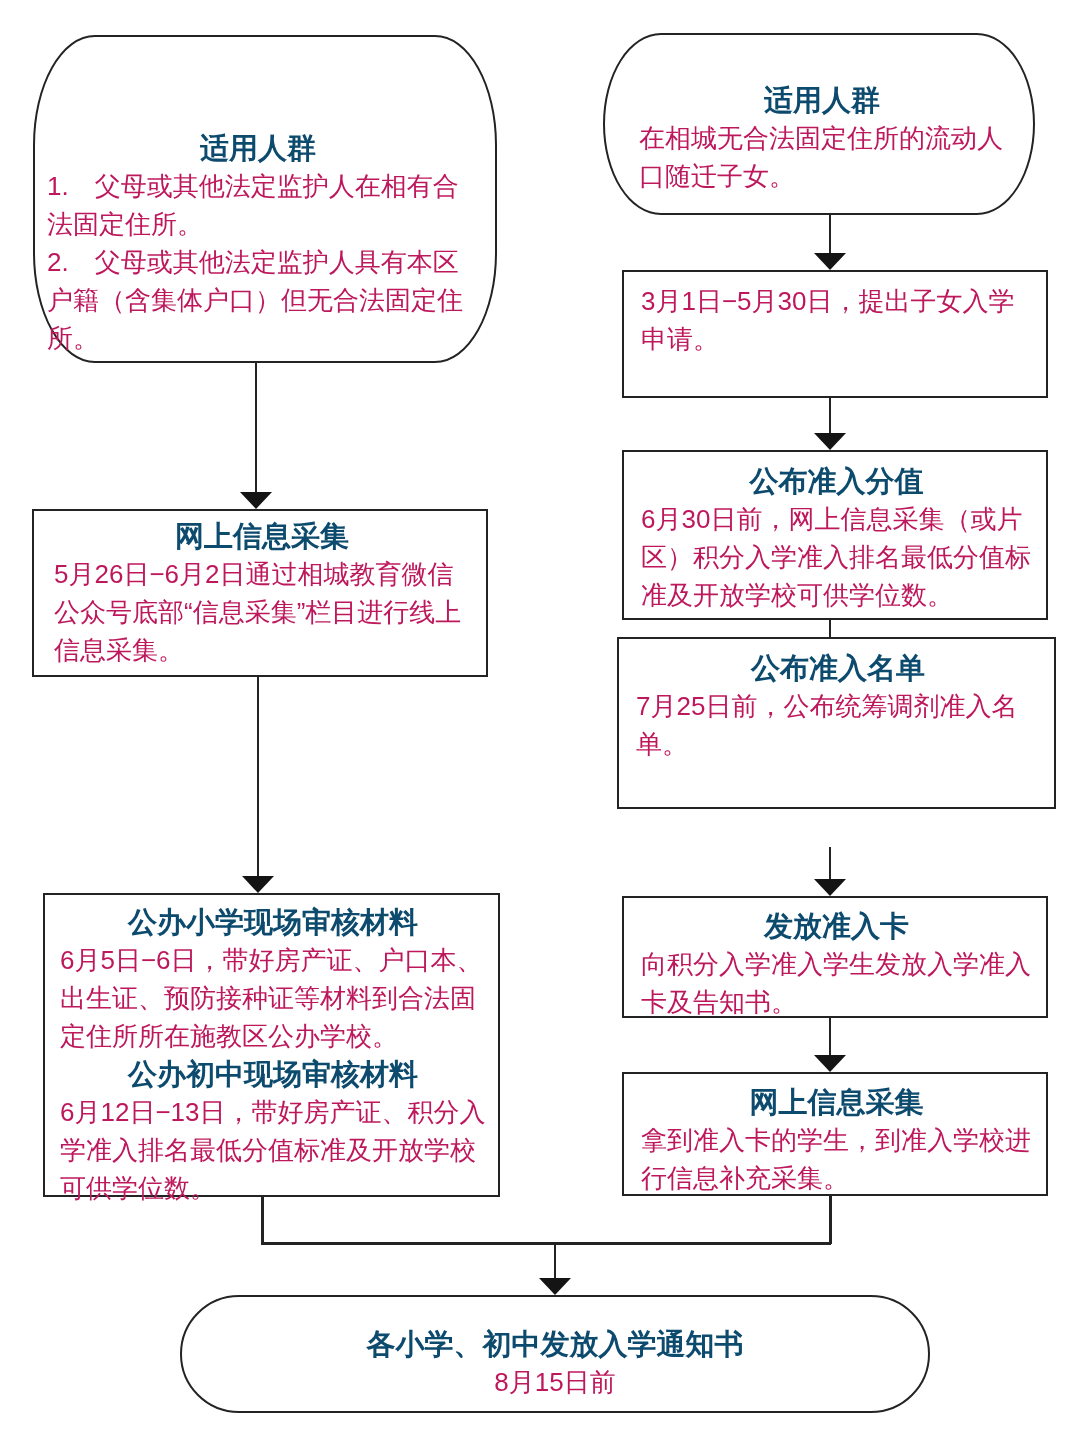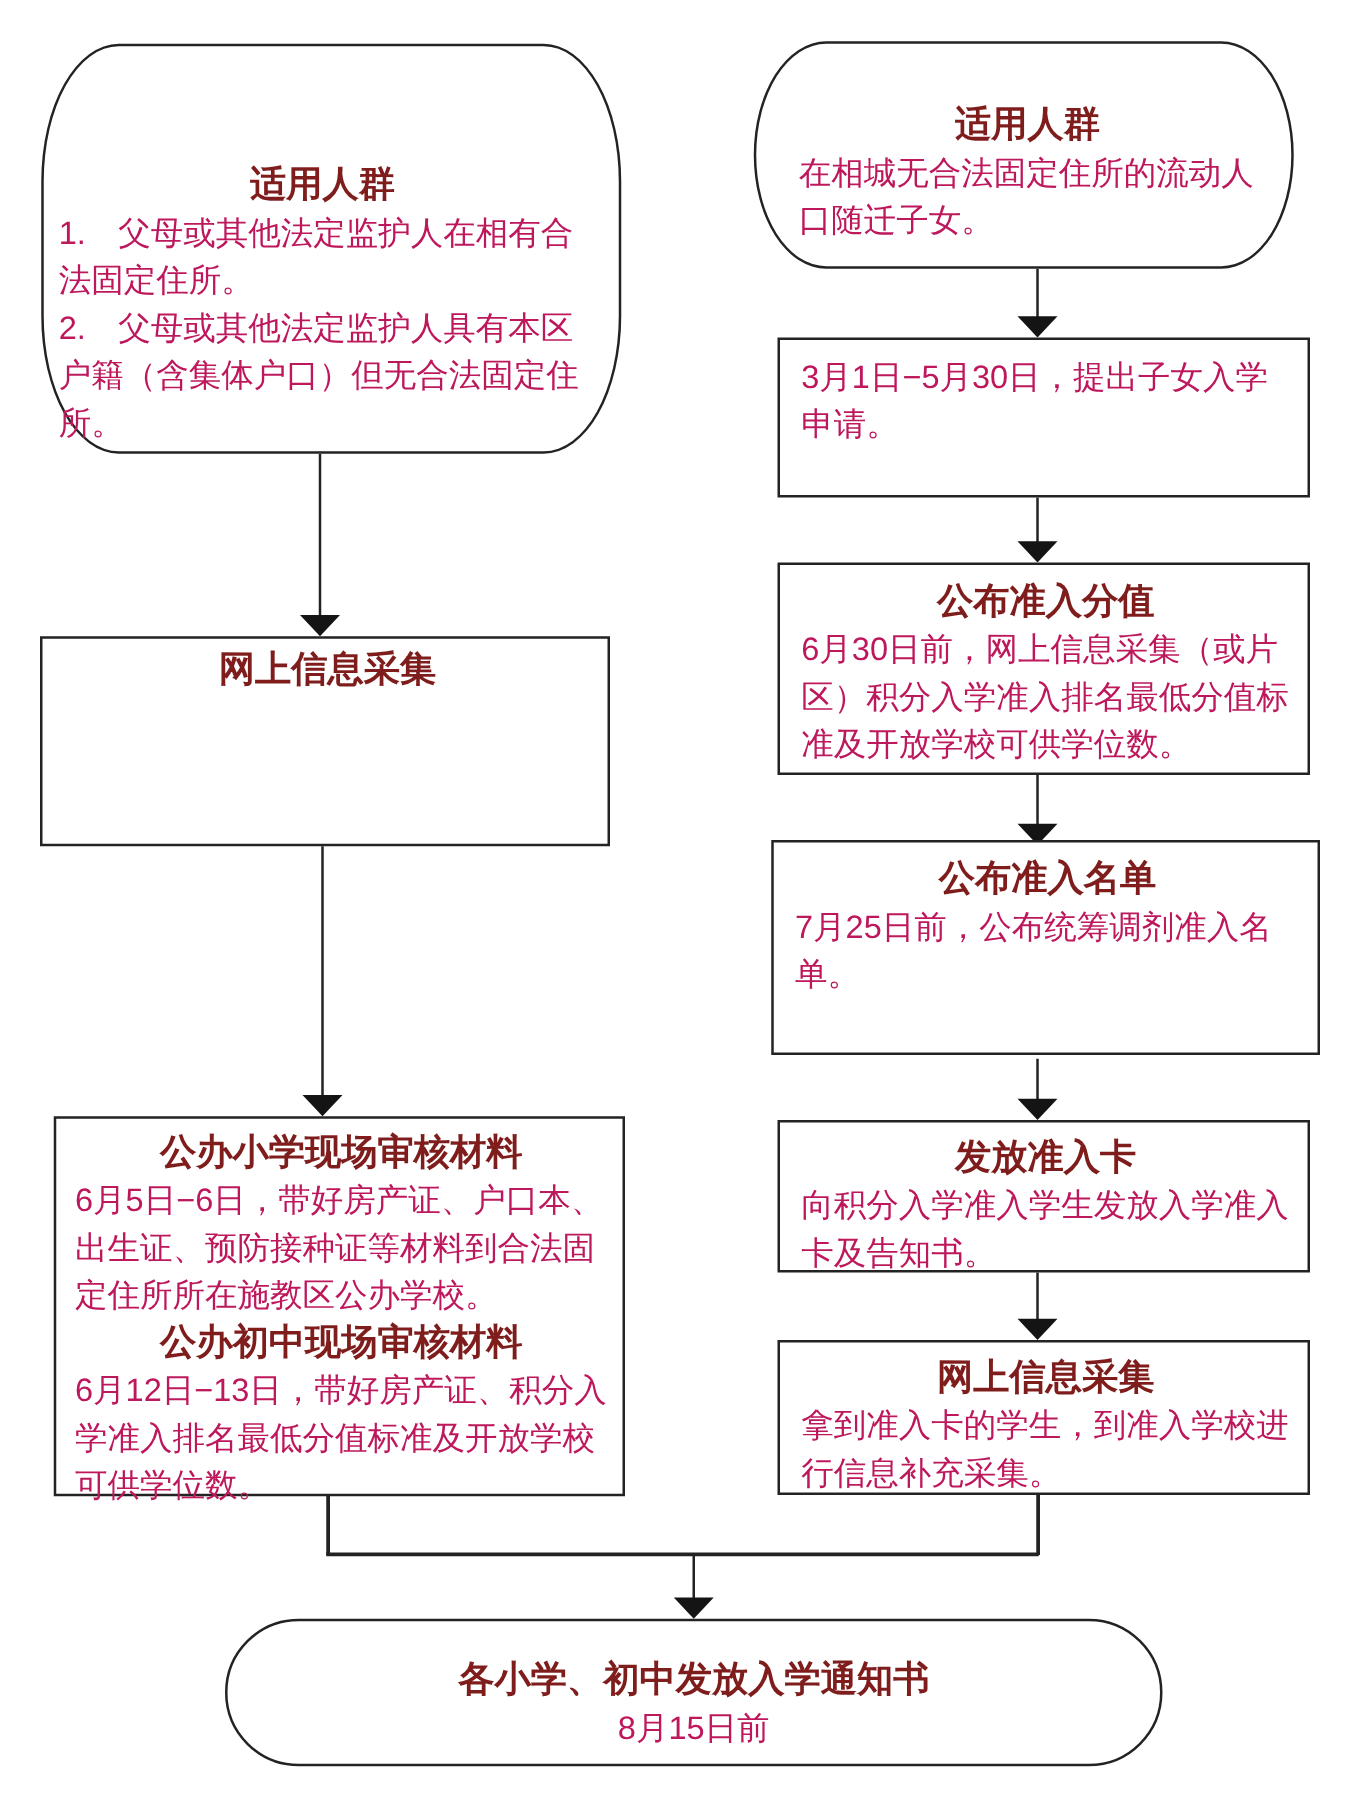--- a/index.html
+++ b/index.html
@@ -15,41 +15,41 @@
     position:absolute;
     box-sizing:border-box;
     border:2.5px solid #232323;
     background:#ffffff;
   }
   .node-title{
     font-size:29px;
     line-height:38px;
     font-weight:700;
     text-align:center;
-    color:#7f1d1d;
+    color:#0c4a6e;
     white-space:nowrap;
   }
   .node-body{
     font-size:26px;
     line-height:38px;
     margin:0;
     text-align:left;
     color:#be185d;
   }
   
   .t-left{left:33px;top:35px;width:464px;height:328px;border-radius:62px/110px;padding:92px 26px 0 12px;}
   .t-right{left:603px;top:33px;width:432px;height:182px;border-radius:58px/91px;padding:46px 28px 0 34px;}
   .t-final{left:180px;top:1295px;width:750px;height:118px;border-radius:59px;padding:28px 20px 0 20px;text-align:center;}
   .t-final .node-body{text-align:center;}
   
   .b-online-left{left:32px;top:509px;width:456px;height:168px;padding:6px 16px 0 20px;}
   .b-onsite{left:43px;top:893px;width:457px;height:304px;padding:8px 12px 16px 15px;}
   .b-points{left:622px;top:270px;width:426px;height:128px;padding:10px 14px 0 17px;}
   .b-score{left:622px;top:450px;width:426px;height:170px;padding:10px 14px 0 17px;}
-  .b-list{left:617px;top:672px;width:439px;height:172px;padding:10px 14px 0 17px;}
+  .b-list{left:617px;top:637px;width:439px;height:172px;padding:10px 14px 0 17px;}
   .b-card{left:622px;top:896px;width:426px;height:122px;padding:9px 14px 0 17px;}
   .b-online-right{left:622px;top:1072px;width:426px;height:124px;padding:9px 14px 0 17px;}
   
   .varrow{position:absolute;width:32px;}
   .varrow .shaft{
     position:absolute;left:14.75px;top:0;bottom:14px;width:2.5px;background:#232323;
   }
   .varrow .head{
     position:absolute;left:0;bottom:0;width:0;height:0;
     border-left:16px solid transparent;
@@ -69,20 +69,21 @@
     <p class="node-body">2.　父母或其他法定监护人具有本区户籍（含集体户口）但无合法固定住所。</p>
   </div>
 
   <div class="varrow" style="left:240px;top:363px;height:146px;">
     <i class="shaft"></i>
     <i class="head"></i>
   </div>
 
   <div class="node b-online-left">
     <div class="node-title">网上信息采集</div>
+    <p class="node-body">5月26日−6月2日通过相城教育微信公众号底部“信息采集”栏目进行线上信息采集。</p>
   </div>
 
   <div class="varrow" style="left:242px;top:677px;height:216px;">
     <i class="shaft"></i>
     <i class="head"></i>
   </div>
 
   <div class="node b-onsite">
     <div class="node-title">公办小学现场审核材料</div>
     <p class="node-body">6月5日−6日，带好房产证、户口本、出生证、预防接种证等材料到合法固定住所所在施教区公办学校。</p>

